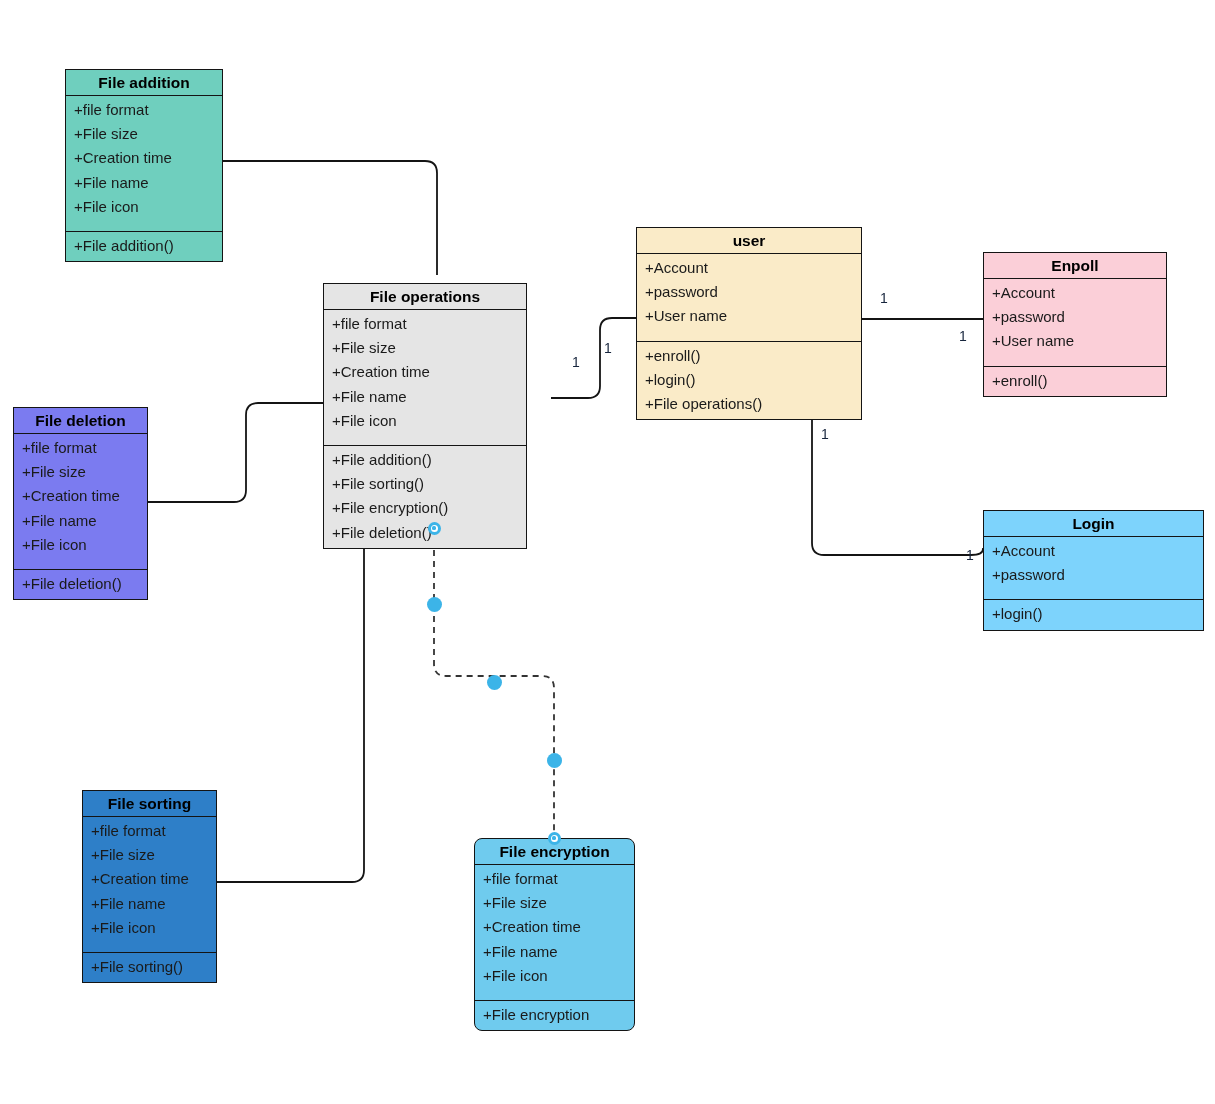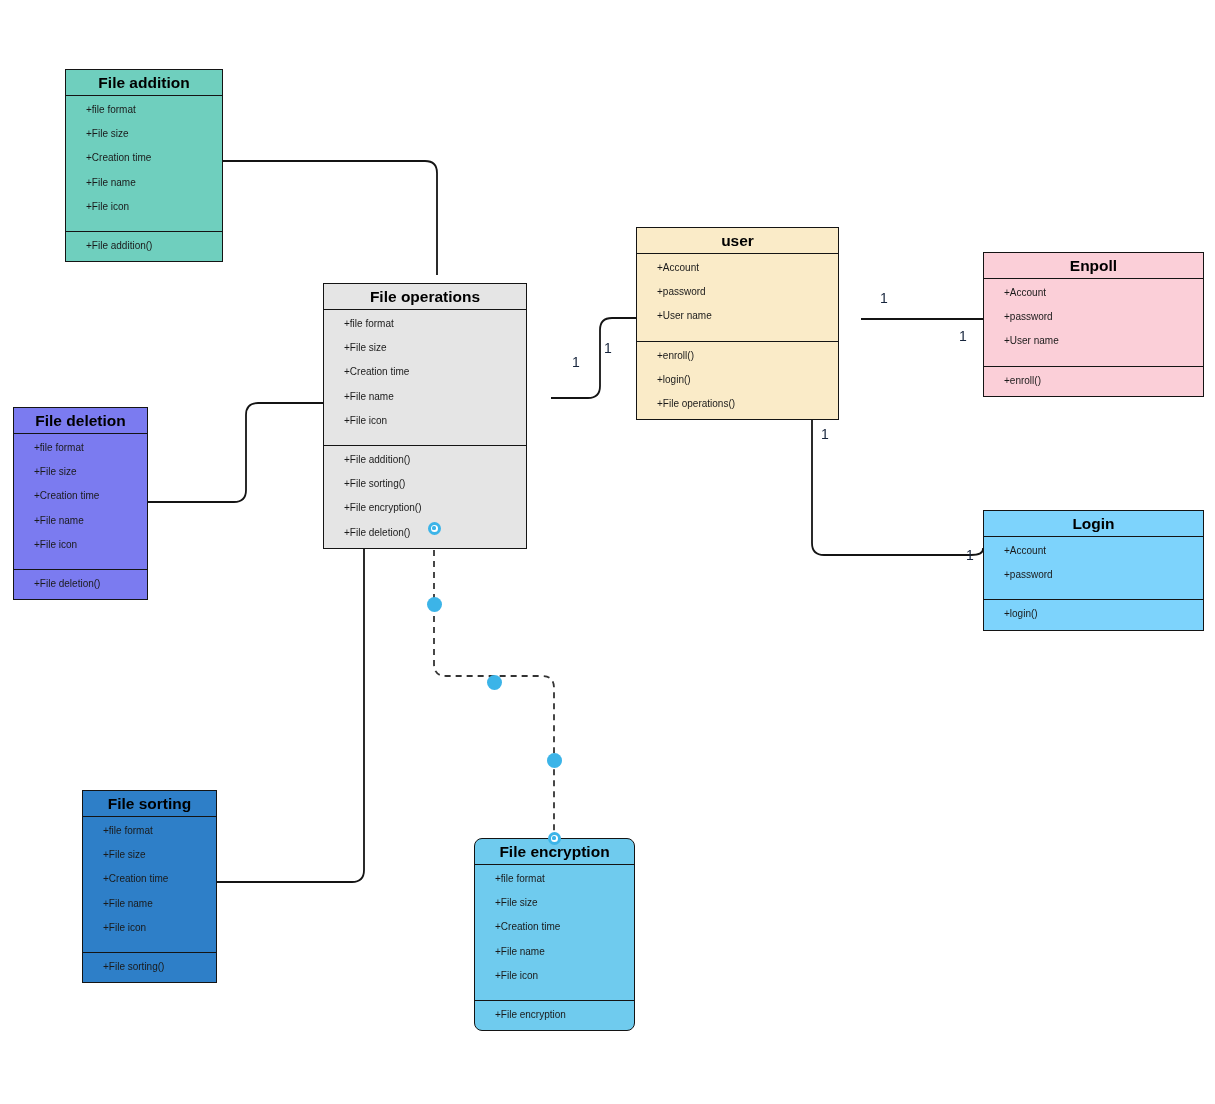--- a/index.html
+++ b/index.html
@@ -43,25 +43,25 @@
   }
   .uml-section {
     box-sizing: border-box;
     padding: 2px 0 3px 0;
   }
   .uml-section + .uml-section {
     border-top: 1.6px solid #141414;
     margin-top: 9px;
   }
   .uml-row {
-    font-size: 10px;
+    font-size: 15px;
     color: #1a1a1a;
     line-height: 24.2px;
     height: 24.2px;
-    padding-left: 20px;
+    padding-left: 8px;
     white-space: nowrap;
     overflow: hidden;
   }
   .mult {
     position: absolute;
     font-size: 14px;
     color: #16243c;
     line-height: 14px;
     white-space: nowrap;
   }
@@ -132,34 +132,34 @@
           <div class="uml-row">+File name</div>
           <div class="uml-row">+File icon</div>
         </div>
         <div class="uml-section">
           <div class="uml-row">+File addition()</div>
           <div class="uml-row">+File sorting()</div>
           <div class="uml-row">+File encryption()</div>
           <div class="uml-row">+File deletion()</div>
         </div>
       </div>
-      <div class="uml-class" style="left: 636px; top: 227px; width: 203px; background: rgb(250, 235, 200);">
+      <div class="uml-class" style="left: 636px; top: 227px; width: 226px; background: rgb(250, 235, 200);">
         <div class="uml-title">user</div>
         <div class="uml-section">
           <div class="uml-row">+Account</div>
           <div class="uml-row">+password</div>
           <div class="uml-row">+User name</div>
         </div>
         <div class="uml-section">
           <div class="uml-row">+enroll()</div>
           <div class="uml-row">+login()</div>
           <div class="uml-row">+File operations()</div>
         </div>
       </div>
-      <div class="uml-class" style="left: 983px; top: 252px; width: 221px; background: rgb(251, 207, 216);">
+      <div class="uml-class" style="left: 983px; top: 252px; width: 184px; background: rgb(251, 207, 216);">
         <div class="uml-title">Enpoll</div>
         <div class="uml-section">
           <div class="uml-row">+Account</div>
           <div class="uml-row">+password</div>
           <div class="uml-row">+User name</div>
         </div>
         <div class="uml-section">
           <div class="uml-row">+enroll()</div>
         </div>
       </div>

